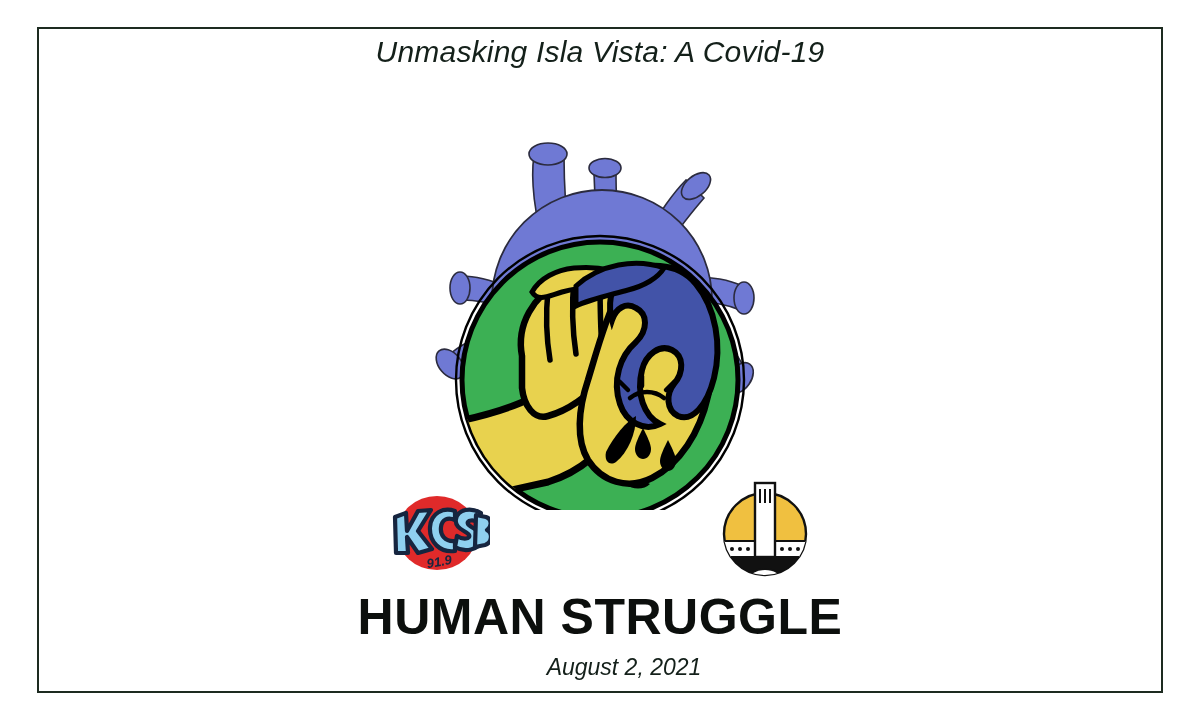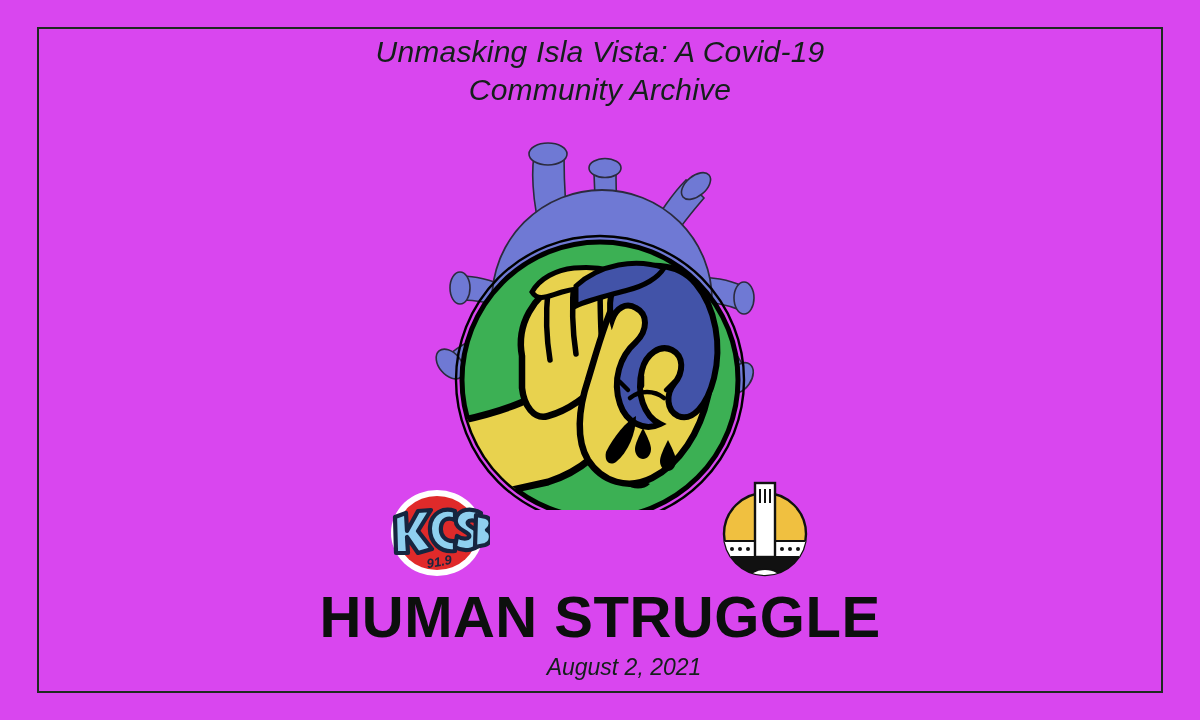--- a/index.html
+++ b/index.html
@@ -10,21 +10,21 @@
     overflow: hidden;
   }
   body {
     background: #c6eecf;
     font-family: "Liberation Sans", sans-serif;
   }
   #slide {
     position: relative;
     width: 1200px;
     height: 720px;
-    background: #d946ef;
+    background: #ffffff;
   }
   #frame-border {
     position: absolute;
     left: 37px;
     top: 27px;
     width: 1126px;
     height: 666px;
     border: 2px solid #1d2b20;
     box-sizing: border-box;
     pointer-events: none;
@@ -73,21 +73,21 @@
 
   
   #episode-title {
     position: absolute;
     left: 0;
     top: 590px;
     width: 1200px;
     text-align: center;
     font-family: "Liberation Sans", sans-serif;
     font-weight: bold;
-    font-size: 58px;
+    font-size: 50px;
     line-height: 54px;
     letter-spacing: 0.5px;
     color: #0c0f0d;
   }
   #episode-date {
     position: absolute;
     left: 0;
     top: 652px;
     width: 1200px;
     text-align: center;
@@ -101,21 +101,20 @@
 </style>
 </head>
 <body>
 
 <div id="slide">
 
   <div id="frame-border"></div>
 
   <div id="title-block">
     <span class="title-line">Unmasking Isla Vista: A Covid-19</span>
-    <span class="title-line">Community Archive</span>
   </div>
 
   <div id="illustration">
     <svg viewBox="0 0 340 400" xmlns="http://www.w3.org/2000/svg">
       <defs>
         <clipPath id="globeClip">
           <circle cx="170" cy="270" r="138"></circle>
         </clipPath>
       </defs>
 

